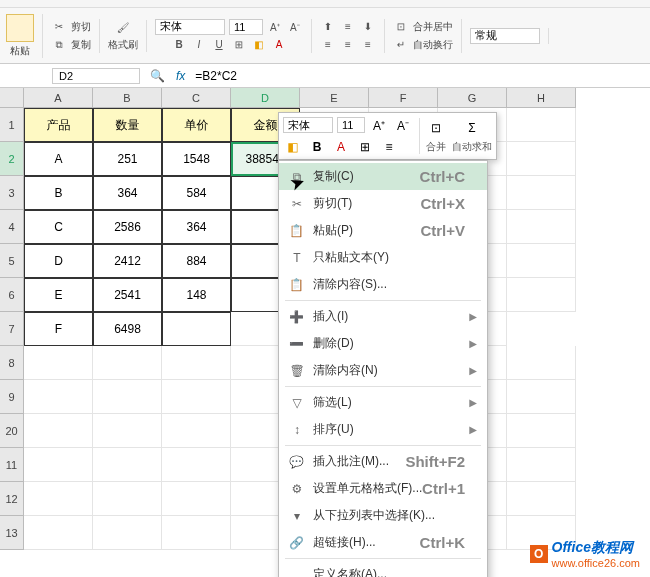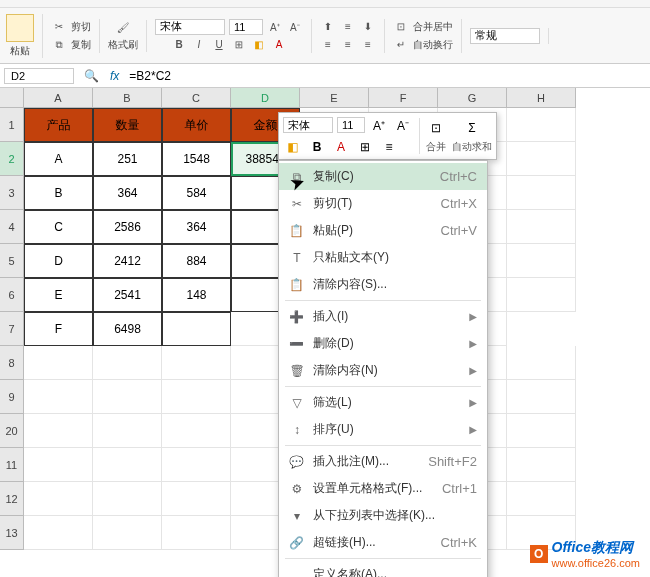--- a/index.html
+++ b/index.html
@@ -9,53 +9,53 @@
     
     .toolbar { display: flex; background: #f7f7f7; border-bottom: 1px solid #ccc; padding: 4px 6px; gap: 8px; align-items: center; height: 56px; }
     .tb-group { display: flex; flex-direction: column; gap: 2px; align-items: center; font-size: 10px; color: #444; border-right: 1px solid #ddd; padding-right: 8px; }
     .tb-row { display: flex; gap: 4px; align-items: center; }
     .tb-icon { width: 16px; height: 16px; display: inline-flex; align-items: center; justify-content: center; color: #555; }
     .paste-big { width: 28px; height: 28px; background: #fff3d1; border: 1px solid #e0c060; }
     .font-sel { border: 1px solid #ccc; background: #fff; padding: 1px 4px; font-size: 11px; width: 70px; }
     .size-sel { border: 1px solid #ccc; background: #fff; padding: 1px 4px; font-size: 11px; width: 34px; }
     
     .namebox-row { display: flex; align-items: center; background: #fff; border-bottom: 1px solid #ccc; height: 24px; padding: 0 4px; gap: 10px; }
-    .namebox { border: 1px solid #ccc; padding: 1px 6px; width: 70px; font-size: 11px; }
+    .namebox { border: 1px solid #ccc; padding: 1px 6px; width: 88px; font-size: 11px; margin-left: 48px; }
     .fx-label { color: #0369a1; font-style: italic; }
     .formula-input { border: none; flex: 1; font-size: 12px; }
     
     .sheet-area { display: flex; height: 440px; }
     .col-headers { display: flex; }
     .corner { width: 24px; height: 20px; background: #e8e8e8; border-right: 1px solid #bbb; border-bottom: 1px solid #bbb; }
     .ch { width: 69px; height: 20px; background: #e8e8e8; border-right: 1px solid #bbb; border-bottom: 1px solid #bbb; text-align: center; line-height: 20px; font-size: 11px; color: #444; }
     .ch.active { background: #d0e8d8; color: #22a05f; }
     .rh { width: 24px; height: 34px; background: #e8e8e8; border-right: 1px solid #bbb; border-bottom: 1px solid #bbb; text-align: center; line-height: 34px; font-size: 11px; color: #444; }
     .rh.active { background: #d0e8d8; color: #22a05f; }
     
     .grid { position: relative; }
     .cell { width: 69px; height: 34px; border-right: 1px solid #ccc; border-bottom: 1px solid #ccc; display: inline-flex; align-items: center; justify-content: center; font-size: 12px; }
     .row { display: flex; }
-    .hdr-cell { background: #c2410c; border: 1px solid #333; font-weight: normal; text-align: right; }
+    .hdr-cell { background: #fef9c3; border: 1px solid #333; font-weight: normal; text-align: right; }
     .data-cell { background: #fff; border: 1px solid #333; }
     .empty-cell { background: #fff; border-right: 1px solid #e4e4e4; border-bottom: 1px solid #e4e4e4; }
     .selected { background: #e8f5ec; outline: 2px solid #22a05f; outline-offset: -2px; }
     
     .mini-toolbar { position: absolute; top: 112px; left: 278px; background: #fff; border: 1px solid #bbb; box-shadow: 2px 2px 6px rgba(0,0,0,.2); padding: 4px; display: flex; gap: 6px; align-items: center; height: 48px; z-index: 10; }
     .mini-toolbar .mini-row { display: flex; gap: 4px; align-items: center; }
     .mini-sel { border: 1px solid #ccc; padding: 1px 4px; font-size: 11px; }
     .mini-btn { width: 20px; height: 20px; display: inline-flex; align-items: center; justify-content: center; border: 1px solid transparent; }
     .mini-col { display:flex; flex-direction:column; gap:2px; }
     .mini-divider { width:1px; height:36px; background:#ddd; }
     .mini-label { font-size:10px; color:#555; text-align:right; }
     
     .context-menu { position: absolute; top: 160px; left: 278px; width: 210px; background: #fff; border: 1px solid #bbb; box-shadow: 2px 2px 8px rgba(0,0,0,.25); z-index: 11; padding: 2px 0; }
     .cm-item { display: flex; align-items: center; padding: 5px 10px; font-size: 12px; color: #333; gap: 8px; position: relative; }
     .cm-item.highlight { background: #d0e8d8; }
     .cm-icon { width: 16px; height: 16px; display: inline-flex; align-items: center; justify-content: center; color: #666; }
-    .cm-shortcut { position: absolute; right: 10px; color: #888; font-size: 13px; }
+    .cm-shortcut { position: absolute; right: 22px; color: #888; font-size: 15px; font-weight: bold; }
     .cm-arrow { position: absolute; right: 10px; color: #888; font-size: 10px; }
     .cm-sep { height: 1px; background: #e0e0e0; margin: 2px 6px; }
     
     .cursor { position: absolute; top: 172px; left: 290px; z-index: 20; font-size: 18px; color: #000; transform: rotate(-20deg); }
     
     .watermark { position: absolute; bottom: 8px; right: 10px; display: flex; align-items: center; gap: 4px; font-size: 14px; }
     .wm-logo { width: 18px; height: 18px; background: #e85c12; color: #fff; display: inline-flex; align-items: center; justify-content: center; font-weight: bold; font-size: 12px; }
     .wm-title { color: #0066cc; font-weight: bold; font-style: italic; }
     .wm-sub { color: #e85c12; font-size: 11px; }
   </style>

